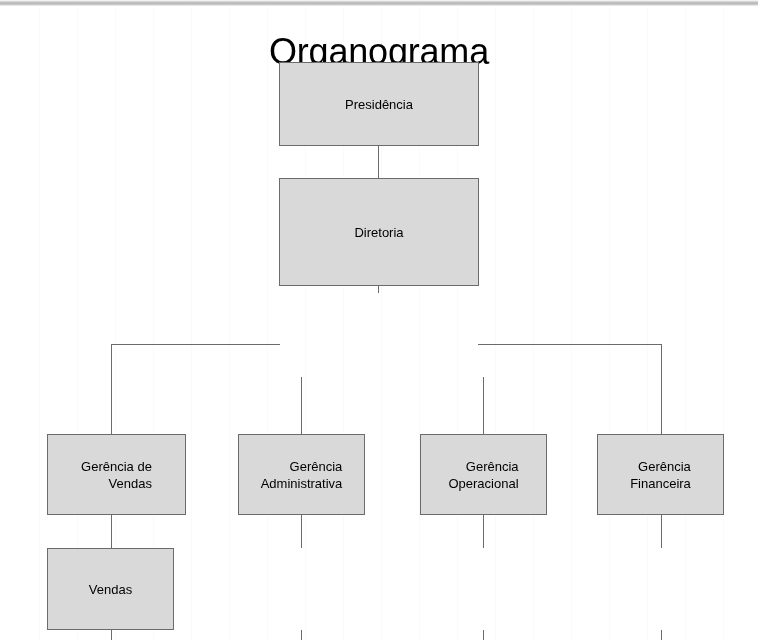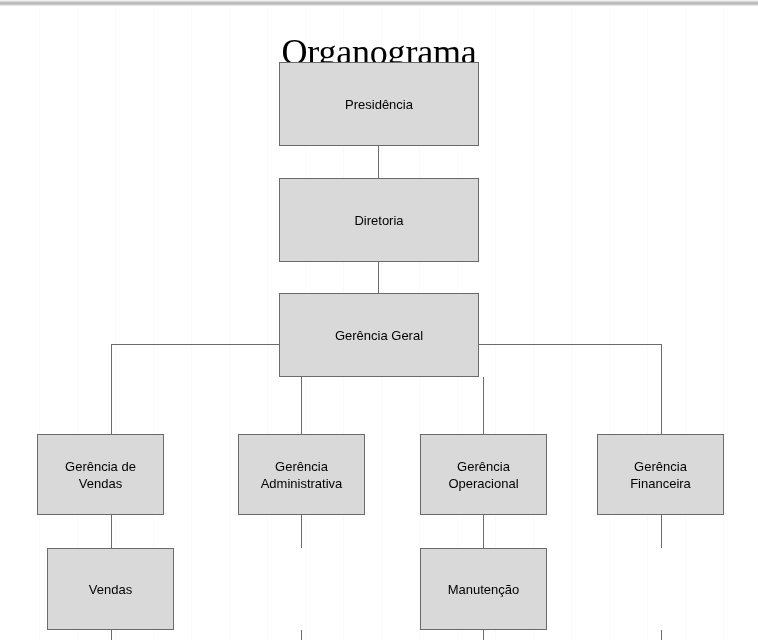--- a/index.html
+++ b/index.html
@@ -38,39 +38,39 @@
     left: 0;
     top: 8px;
     width: 758px;
     text-align: center;
     font-size: 36px;
     line-height: 40px;
     color: #000000;
     font-weight: normal;
     letter-spacing: -0.2px;
     white-space: nowrap;
-    font-family: Liberation Serif, serif;
   }
   .node-box {
     position: absolute;
     box-sizing: border-box;
     background: #d9d9d9;
     border: 1px solid #6b6b6b;
     display: flex;
     align-items: center;
     justify-content: center;
     text-align: center;
     color: #000000;
     font-size: 13px;
     line-height: 17px;
     padding: 2px 4px;
   }
   .node-label {
     display: block;
     white-space: pre-line;
+    text-align: right;
   }
   .connector-v {
     position: absolute;
     width: 1px;
     background: #6b6b6b;
   }
   .connector-h {
     position: absolute;
     height: 1px;
     background: #6b6b6b;
@@ -124,29 +124,26 @@
 
   <div class="connector-v" style="left:111px; top:630px; height:10px;"></div>
   <div class="connector-v" style="left:301px; top:630px; height:10px;"></div>
   <div class="connector-v" style="left:483px; top:630px; height:10px;"></div>
   <div class="connector-v" style="left:661px; top:630px; height:10px;"></div>
 
   <div class="node-box" style="left:279px; top:62px; width:200px; height:84px;">
     <span class="node-label">Presidência</span>
   </div>
 
-  <div class="node-box" style="left:279px; top:178px; width:200px; height:84px;">
+  <div class="node-box" style="left:279px; top:178px; width:200px; height:108px;">
     <span class="node-label">Diretoria</span>
   </div>
 
-  <div class="node-box" style="left:279px; top:293px; width:200px; height:84px;">
-    <span class="node-label">Gerência Geral</span>
-  </div>
 
-  <div class="node-box" style="left:37px; top:434px; width:127px; height:81px;">
+  <div class="node-box" style="left:47px; top:434px; width:139px; height:81px;">
     <span class="node-label">Gerência de
 Vendas</span>
   </div>
 
   <div class="node-box" style="left:238px; top:434px; width:127px; height:81px;">
     <span class="node-label">Gerência
 Administrativa</span>
   </div>
 
   <div class="node-box" style="left:420px; top:434px; width:127px; height:81px;">
@@ -157,18 +154,15 @@
   <div class="node-box" style="left:597px; top:434px; width:127px; height:81px;">
     <span class="node-label">Gerência
 Financeira</span>
   </div>
 
   <div class="node-box" style="left:47px; top:548px; width:127px; height:82px;">
     <span class="node-label">Vendas</span>
   </div>
 
 
-  <div class="node-box" style="left:420px; top:548px; width:127px; height:82px;">
-    <span class="node-label">Manutenção</span>
-  </div>
 
 
 </div>
 
 </body></html>

